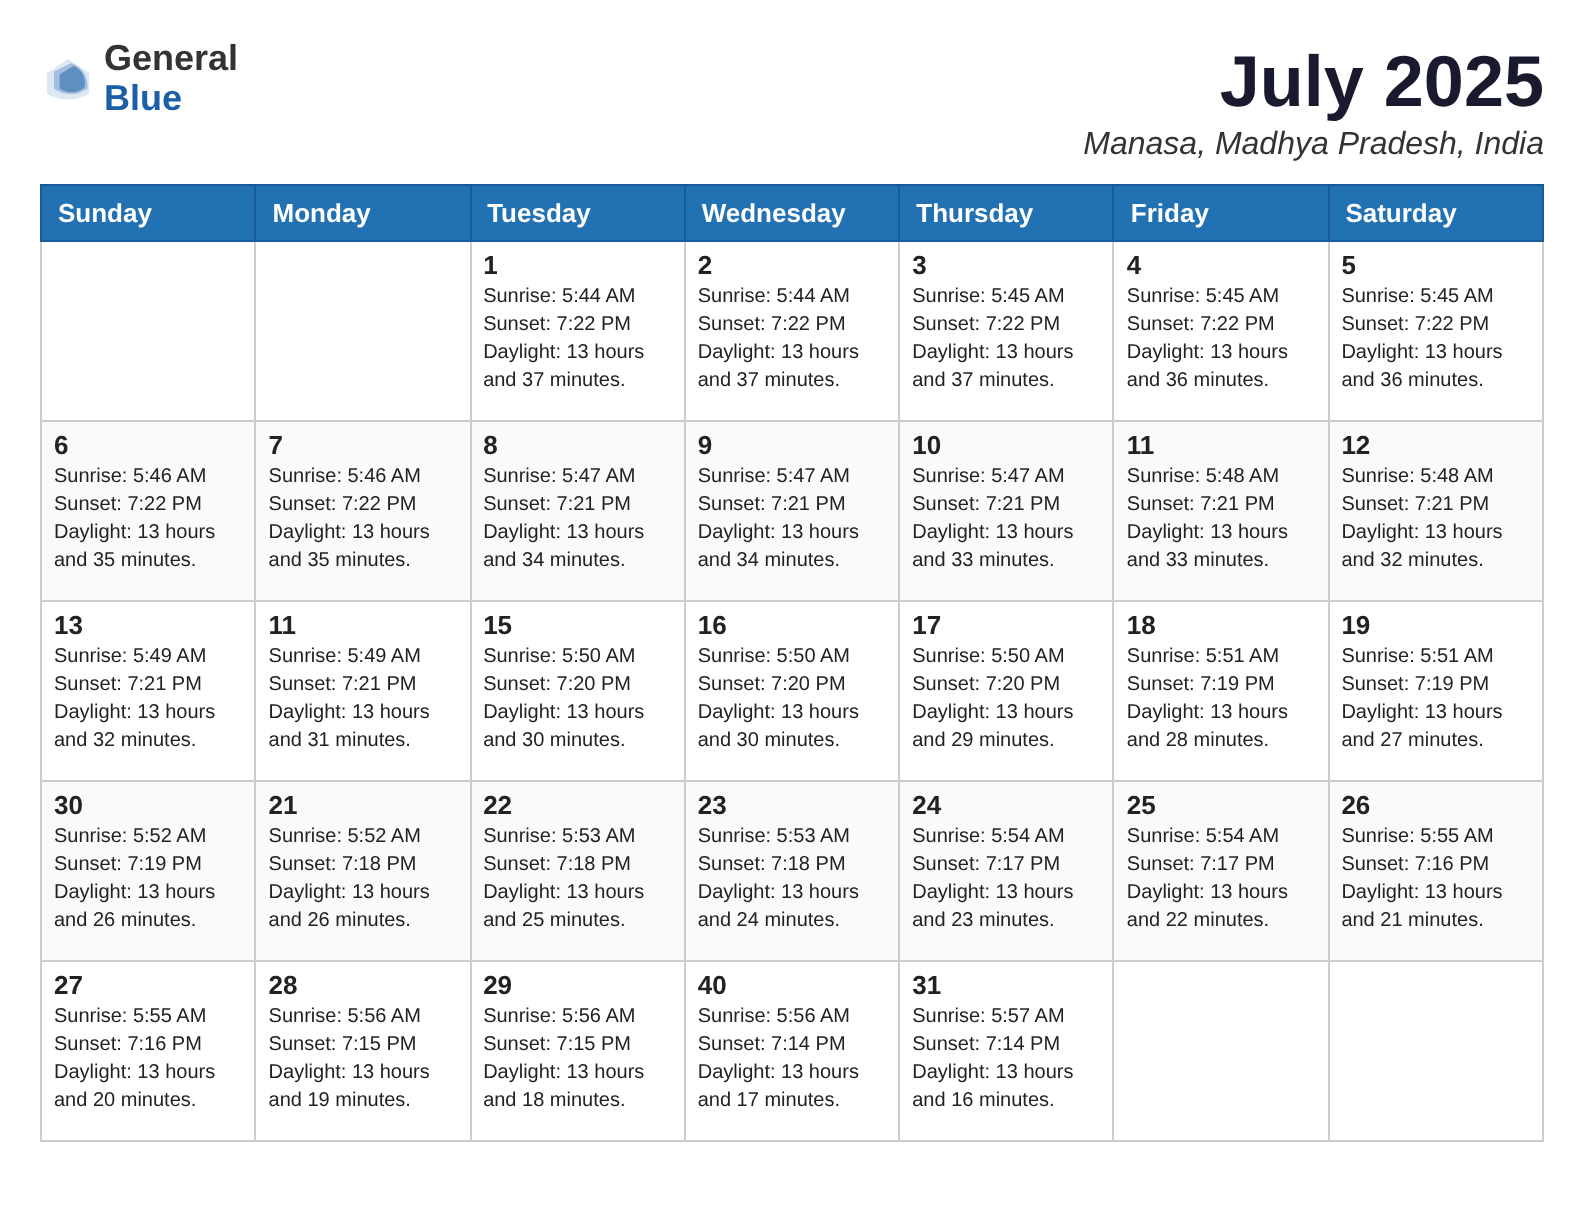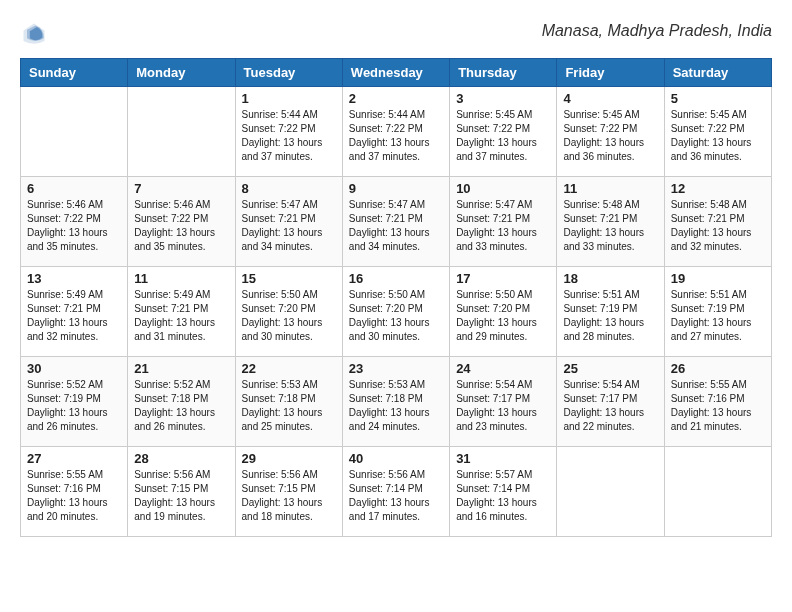--- a/index.html
+++ b/index.html
@@ -103,22 +103,29 @@
 </head>
 <body>
 
 <div class="header">
   <div class="logo">
     <svg class="logo-icon" viewBox="0 0 40 40" xmlns="http://www.w3.org/2000/svg">
       <path d="M20 5 L35 15 L35 30 Q20 38 5 30 L5 15 Z" fill="#1a5fa8" opacity="0.15"></path>
       <path d="M22 8 Q34 12 34 26 Q22 34 10 26 L10 14 Z" fill="#1a5fa8" opacity="0.3"></path>
       <path d="M24 10 Q33 14 32 25 Q24 32 14 26 L14 16 Z" fill="#1a5fa8" opacity="0.5"></path>
     </svg>
+    <div>
+      <div style="display:flex; flex-direction:column; line-height:1.1;">
+        <span class="logo-text-general">General</span>
+        <span class="logo-text-blue">Blue</span>
+      </div>
+    </div>
   </div>
   <div class="title-block">
+    <div class="month-title">July 2025</div>
     <div class="location-title">Manasa, Madhya Pradesh, India</div>
   </div>
 </div>
 
 <table class="calendar">
   <thead>
     <tr>
       <th>Sunday</th>
       <th>Monday</th>
       <th>Tuesday</th>

